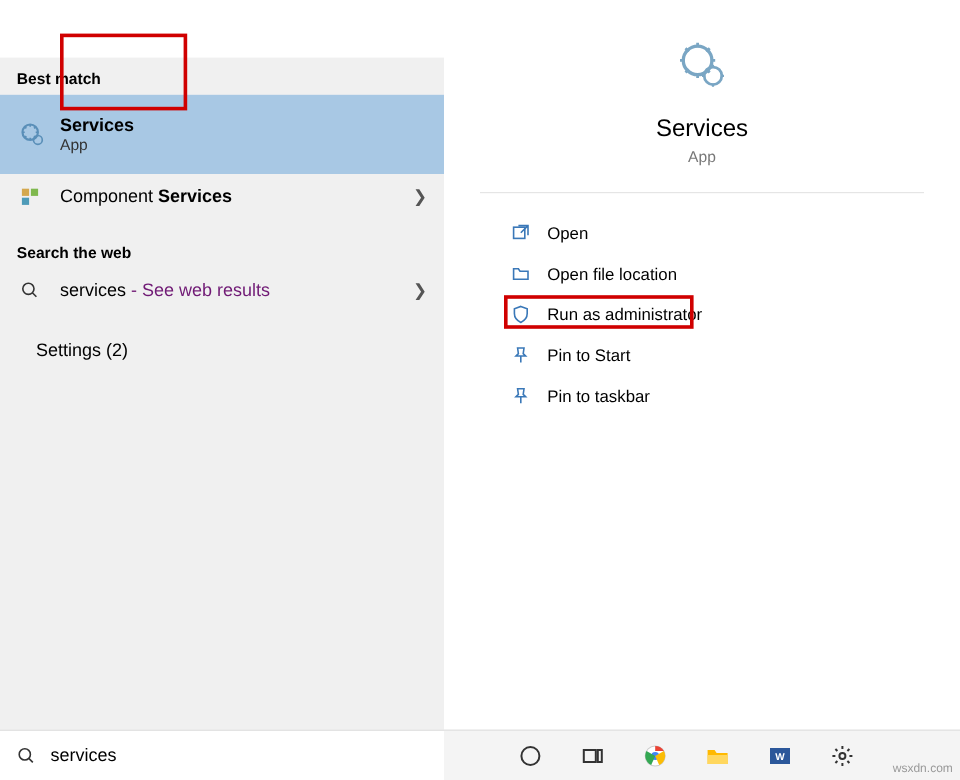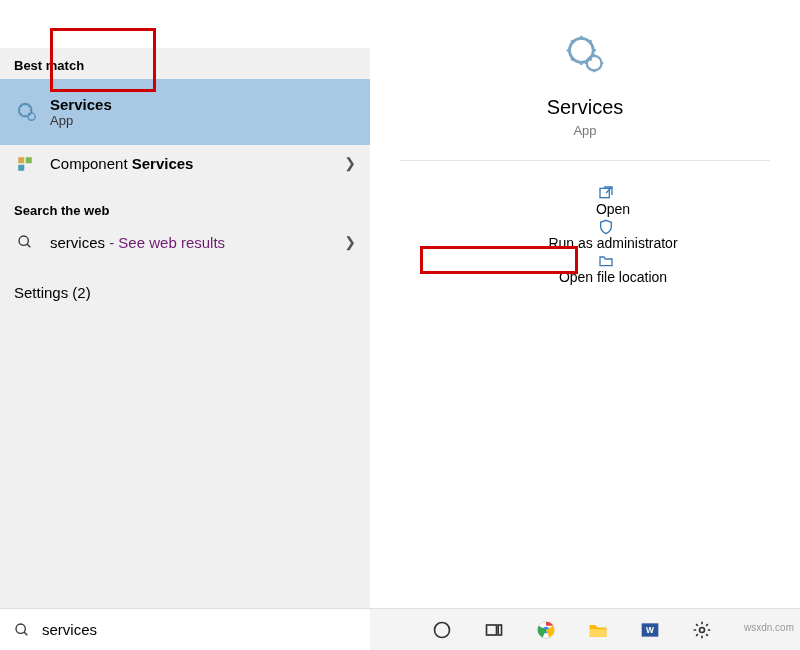--- a/index.html
+++ b/index.html
@@ -15,36 +15,36 @@
   .bm-text .subtitle { font-size: 13px; color: #333; }
   .highlight-box { border: 3px solid #d00000; position: absolute; }
   .highlight-bm { left: 50px; top: 28px; width: 106px; height: 64px; pointer-events: none; z-index:5;}
   .highlight-run { left: 420px; top: 246px; width: 158px; height: 28px; pointer-events: none; z-index:5;}
   .list-row { display: flex; align-items: flex-start; padding: 10px 14px; height: 48px; cursor: pointer; }
   .list-row .icon-wrap { width: 22px; margin-right: 14px; display:flex; justify-content:center;}
   .list-row .label { flex: 1; font-size: 15px; }
   .list-row .chev { font-size: 14px; color: #555; }
   .bold { font-weight: 700; }
   .sub-grey { color: #701a75; font-weight: 400; }
-  .settings-row { padding: 12px 14px; font-size: 15px; }
+  .settings-row { padding: 12px 30px; font-size: 15px; }
   .left-spacer { flex: 1; }
   .search-bar { height: 42px; display: flex; align-items: center; padding: 0 14px; background: #fff; border-top: 1px solid #ddd; }
   .search-bar .mag { margin-right: 12px; color:#333;}
   .search-bar input { border: none; outline: none; font-size: 15px; flex:1; background: transparent; }
   .detail-head { display: flex; flex-direction: column; align-items: center; padding-top: 30px; }
   .detail-head .big-icon { width: 48px; height: 48px; display:flex; align-items:center; justify-content:center;}
   .detail-head .title { font-size: 20px; margin-top: 18px; }
   .detail-head .subtitle { font-size: 13px; color: #777; margin-top: 4px; }
   .detail-sep { height: 1px; background: #e5e5e5; margin: 22px 30px 10px; }
   .actions { margin-top: 6px; }
-  .action-row { display: flex; align-items: center; padding: 8px 0 8px 56px; cursor: pointer; font-size: 14px; height: 34px; flex-direction: column; }
+  .action-row { display: flex; align-items: center; padding: 8px 0 8px 56px; cursor: pointer; font-size: 14px; height: 34px; }
   .action-row .aicon { width: 30px; color: #3a78b8; display:flex; justify-content:flex-start;}
   .taskbar { position: absolute; left: 370px; bottom: 0; right: 0; height: 42px; background: #f4f4f4; border-top: 1px solid #e0e0e0; display: flex; align-items: center; padding-left: 60px; gap: 28px; }
   .taskbar .tb-icon { width: 24px; height: 24px; display:flex; align-items:center; justify-content:center;}
-  .watermark { position: absolute; right: 6px; bottom: 17px; color: #999; font-size: 10px; }
+  .watermark { position: absolute; right: 6px; bottom: 4px; color: #999; font-size: 10px; }
   svg { display: block; }
 </style>
 </head>
 <body>
 
 <div class="container">
 
   <div class="left-panel">
     <div class="section-header">Best match</div>
 
@@ -123,32 +123,48 @@
           <svg width="16" height="16" viewBox="0 0 24 24" fill="none" stroke="#3a78b8" stroke-width="2">
               <rect x="3" y="5" width="14" height="14"></rect>
               <path d="M9 3h12v12M21 3l-9 9"></path>
             </svg>
         </span>
         <span>Open</span>
       </div>
       <div class="action-row">
         <span class="aicon">
           <svg width="16" height="16" viewBox="0 0 24 24" fill="none" stroke="#3a78b8" stroke-width="2">
+              <path d="M3 6h6l2 3h10v10H3z"></path>
+            </svg>
+        </span>
+        <span>Open file location</span>
+      </div>
+      <div class="action-row">
+        <span class="aicon">
+          <svg width="16" height="16" viewBox="0 0 24 24" fill="none" stroke="#3a78b8" stroke-width="2">
               <path d="M12 2l8 3v6c0 5-3.5 9-8 11-4.5-2-8-6-8-11V5l8-3z"></path>
             </svg>
         </span>
         <span>Run as administrator</span>
       </div>
       <div class="action-row">
         <span class="aicon">
           <svg width="16" height="16" viewBox="0 0 24 24" fill="none" stroke="#3a78b8" stroke-width="2">
-              <path d="M3 6h6l2 3h10v10H3z"></path>
-            </svg>
-        </span>
-        <span>Open file location</span>
+              <path d="M8 3h8l-1 7 3 3H6l3-3-1-7zM12 13v8"></path>
+            </svg>
+        </span>
+        <span>Pin to Start</span>
+      </div>
+      <div class="action-row">
+        <span class="aicon">
+          <svg width="16" height="16" viewBox="0 0 24 24" fill="none" stroke="#3a78b8" stroke-width="2">
+              <path d="M8 3h8l-1 7 3 3H6l3-3-1-7zM12 13v8"></path>
+            </svg>
+        </span>
+        <span>Pin to taskbar</span>
       </div>
     </div>
   </div>
 </div>
 
 <div class="highlight-box highlight-bm"></div>
 <div class="highlight-box highlight-run"></div>
 
 <div class="taskbar">
   <span class="tb-icon">

